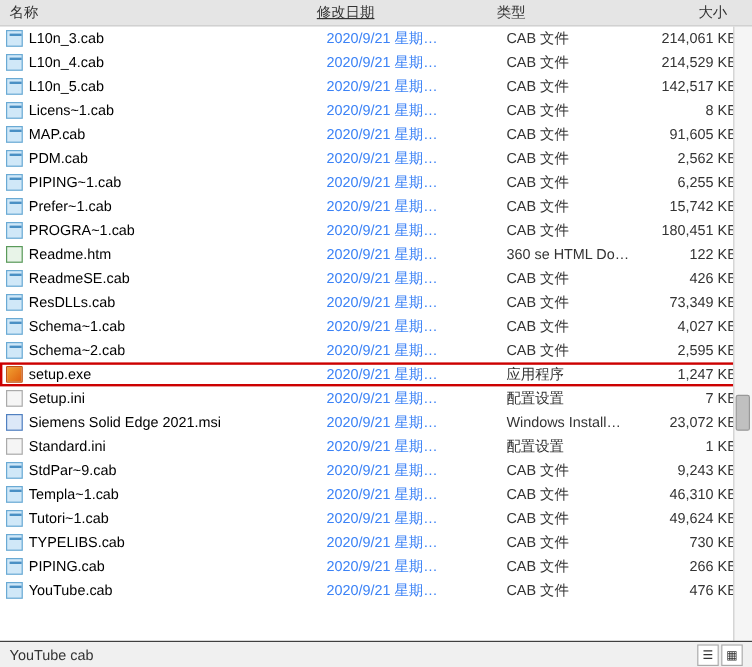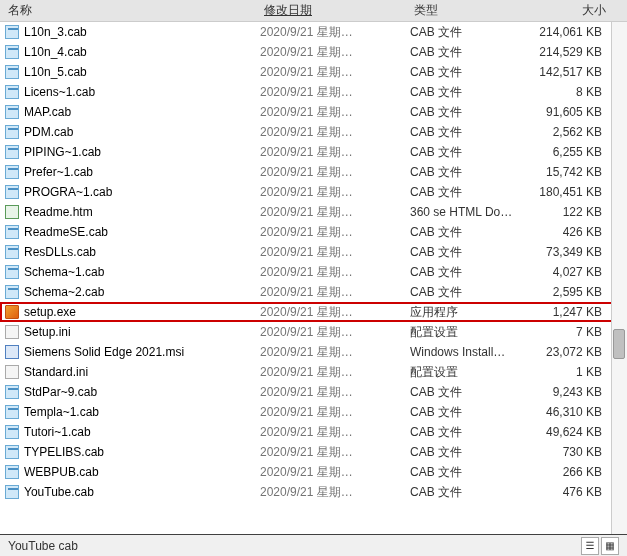--- a/index.html
+++ b/index.html
@@ -107,21 +107,21 @@
       border: 1px solid #5080c0;
     }
 
     .file-name-text {
       white-space: nowrap;
       overflow: hidden;
       text-overflow: ellipsis;
       max-width: 220px;
       color: #000;
     }
-    .col-date-cell { width: 150px; color: #737373; font-size: 12px; white-space: nowrap; }
+    .col-date-cell { width: 150px; color: #3b82f6; font-size: 12px; white-space: nowrap; margin-left: 12px; }
     .col-type-cell { width: 120px; color: #333; font-size: 12px; white-space: nowrap; overflow: hidden; text-overflow: ellipsis; }
     .col-size-cell { width: 80px; text-align: right; color: #333; font-size: 12px; padding-right: 8px; white-space: nowrap; }
 
     .statusbar {
       height: 22px;
       background: #f0f0f0;
       border-top: 1px solid #404040;
       display: flex;
       align-items: center;
       padding: 0 8px;
@@ -421,21 +421,21 @@
     </div>
     <div class="col-date-cell">2020/9/21 星期…</div>
     <div class="col-type-cell">CAB 文件</div>
     <div class="col-size-cell">730 KB</div>
   </div>
       <div class="file-row">
     <div class="col-name">
       <span class="file-icon">
             <span class="icon-cab"></span>
           </span>
-      <span class="file-name-text">WEBPUB.cab</span>
+      <span class="file-name-text">PIPING.cab</span>
     </div>
     <div class="col-date-cell">2020/9/21 星期…</div>
     <div class="col-type-cell">CAB 文件</div>
     <div class="col-size-cell">266 KB</div>
   </div>
       <div class="file-row">
     <div class="col-name">
       <span class="file-icon">
             <span class="icon-cab"></span>
           </span>

